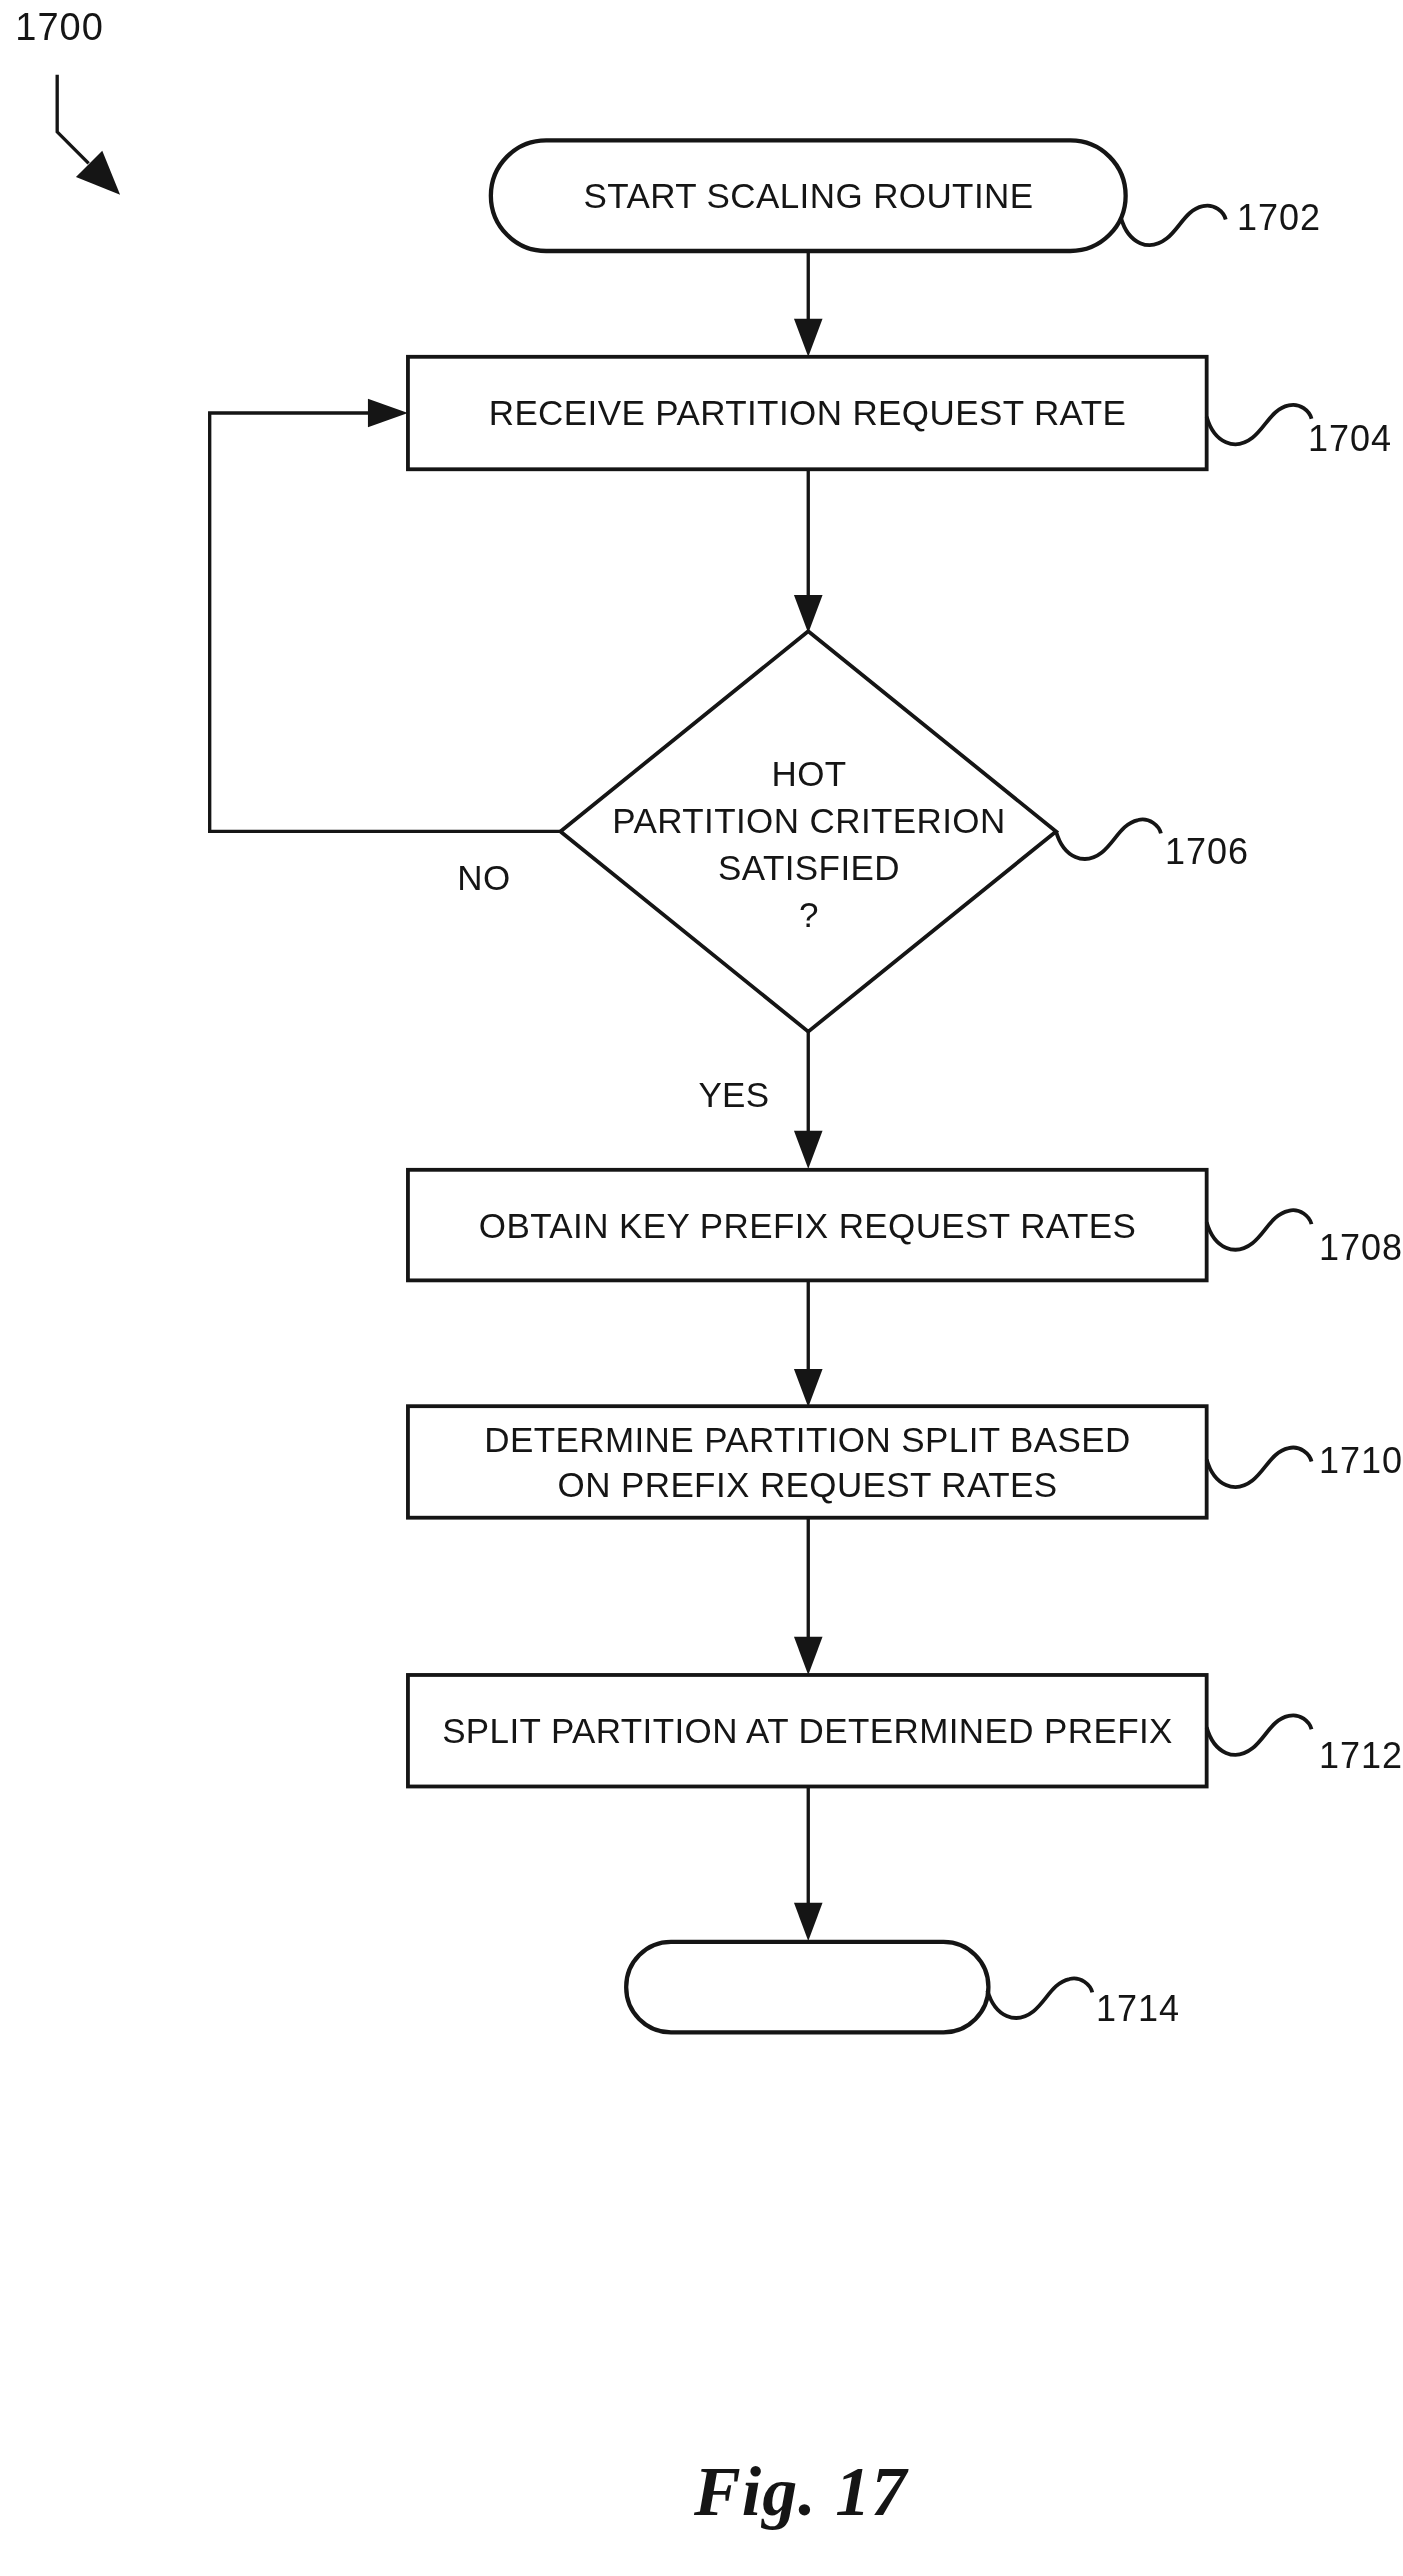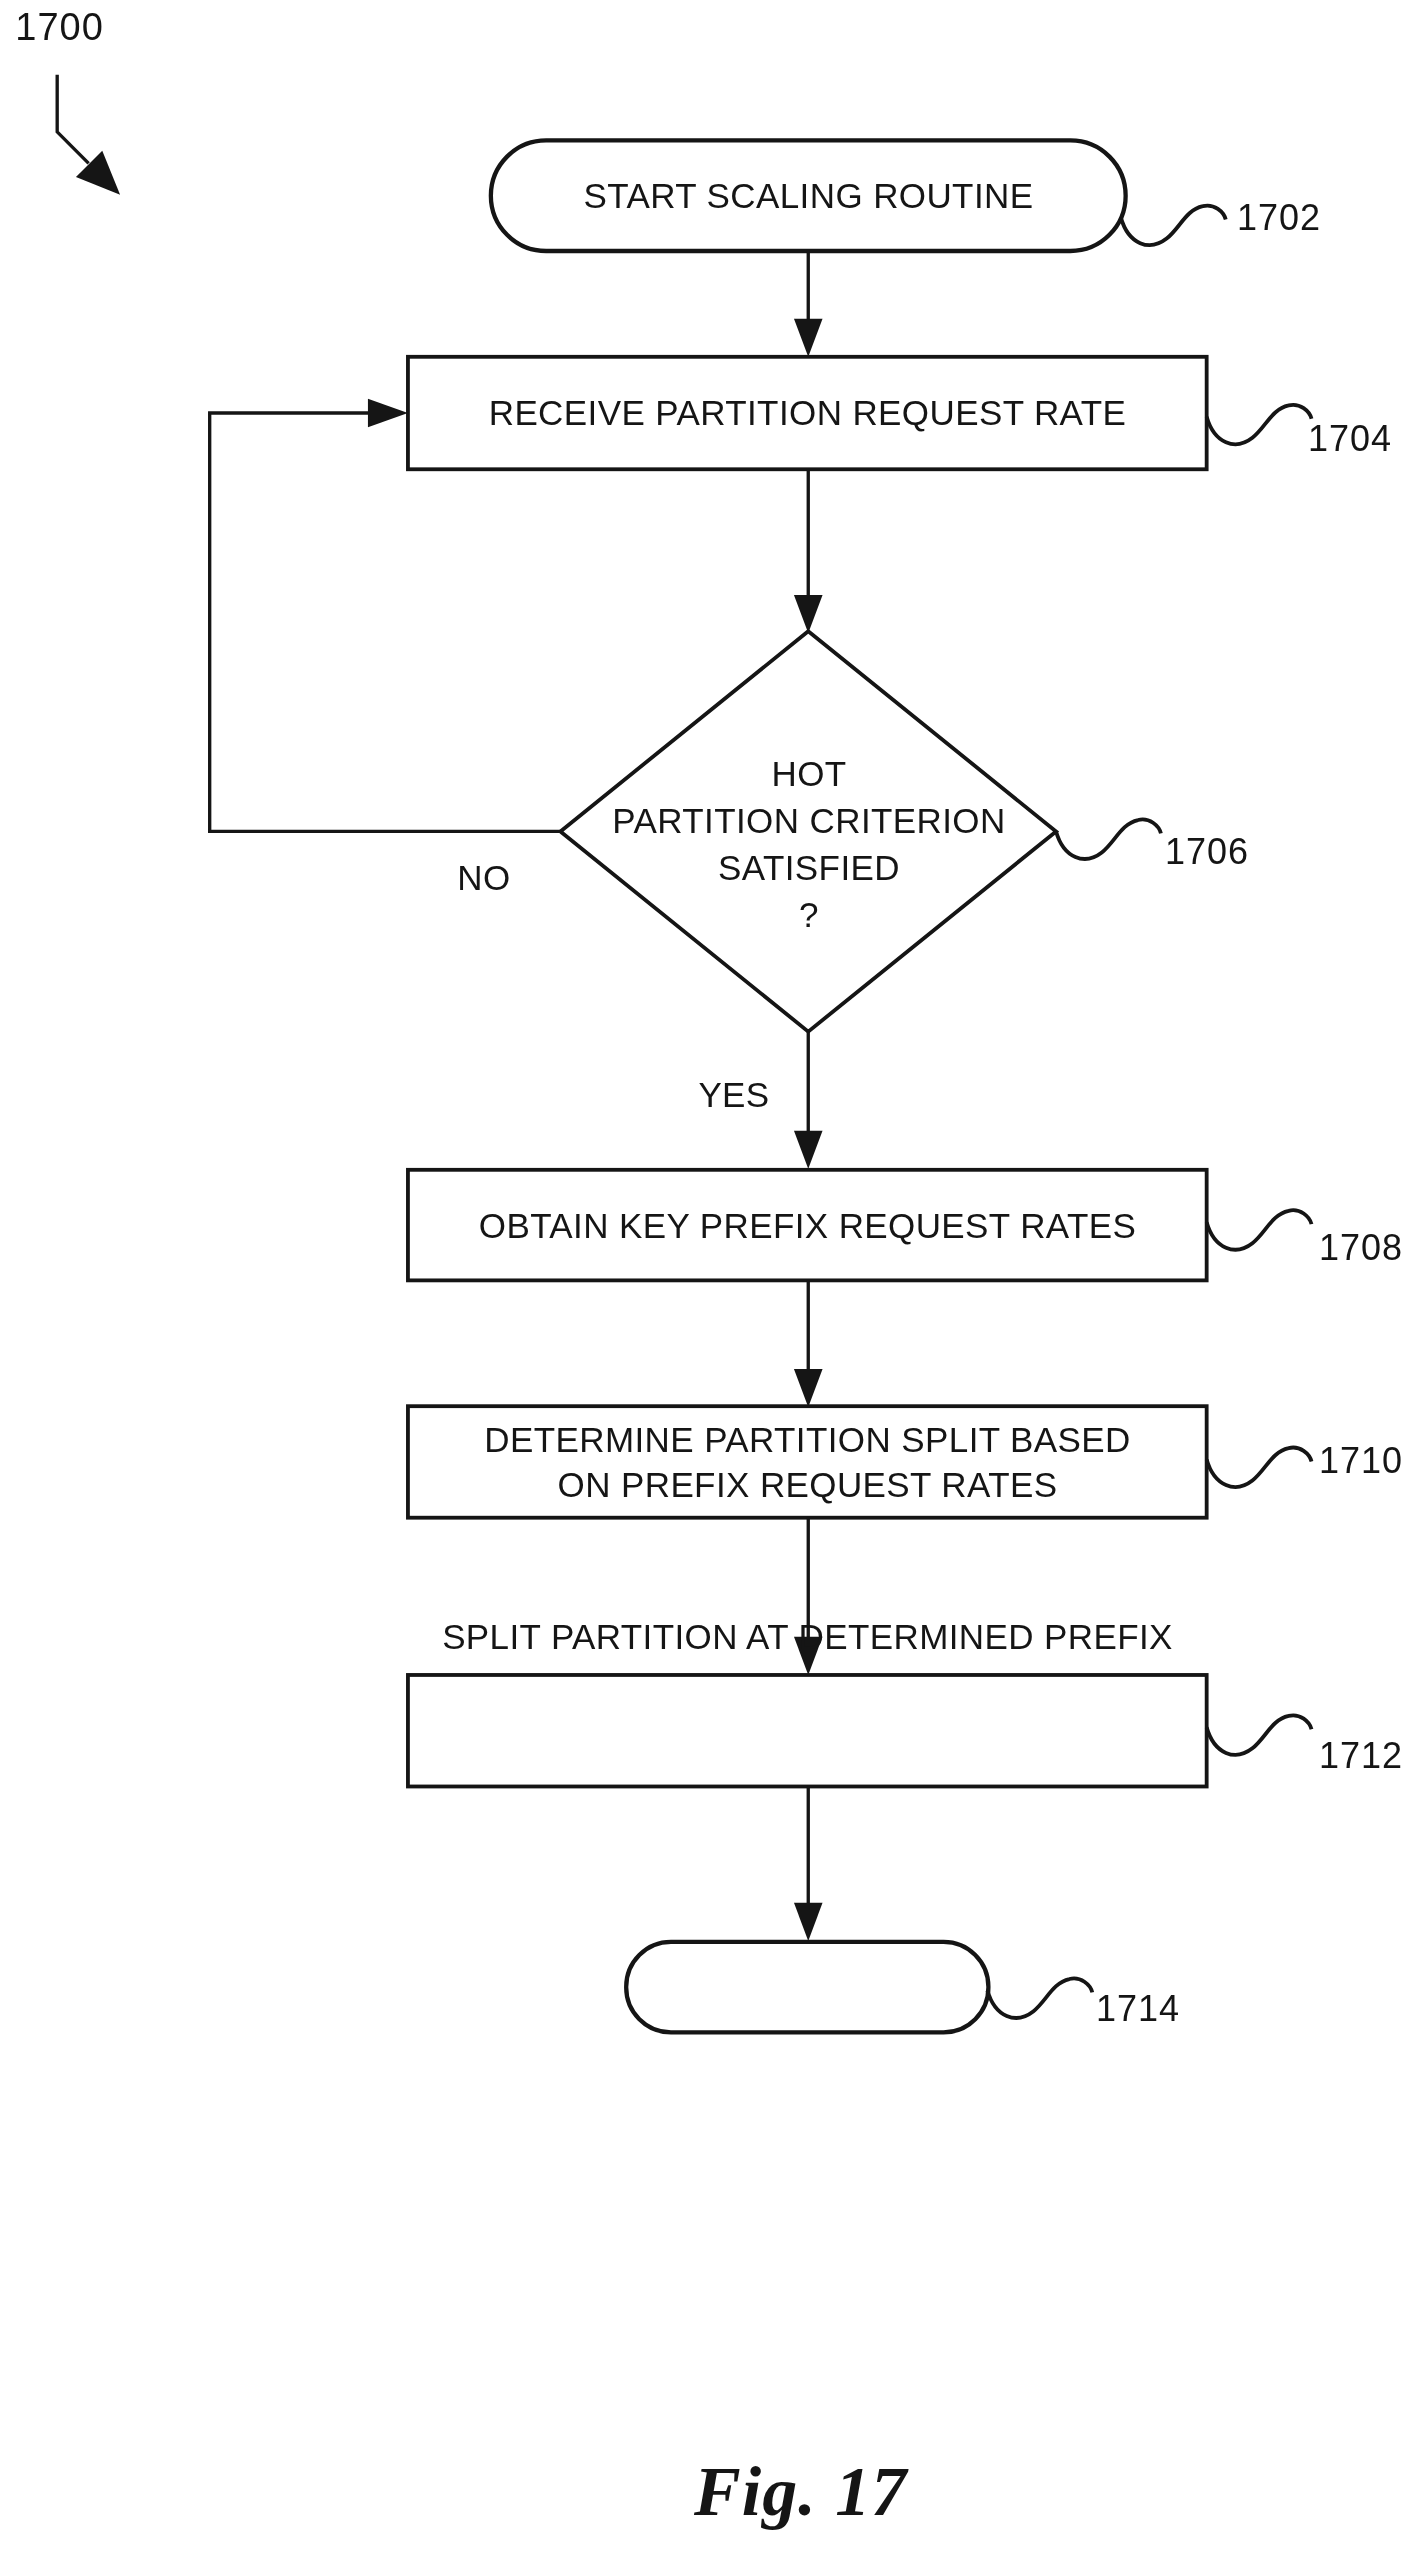--- a/index.html
+++ b/index.html
@@ -132,21 +132,21 @@
 
   <div class="lbl" style="left:688px; top:1073px; width:92px; height:44px;">YES</div>
 
   <div class="lbl" style="left:408px; top:1170px; width:799px; height:111px;">OBTAIN KEY PREFIX REQUEST RATES</div>
 
   <div class="lbl col two-line" style="left:408px; top:1406px; width:799px; height:112px;">
     <span>DETERMINE PARTITION SPLIT BASED</span>
     <span>ON PREFIX REQUEST RATES</span>
   </div>
 
-  <div class="lbl" style="left:408px; top:1581px; width:799px; height:112px;">SPLIT PARTITION AT DETERMINED PREFIX</div>
+  <div class="lbl" style="left:408px; top:1675px; width:799px; height:112px;">SPLIT PARTITION AT DETERMINED PREFIX</div>
 
 
   <span class="ref" style="left:1237px; top:197px;">1702</span>
   <span class="ref" style="left:1308px; top:418px;">1704</span>
   <span class="ref" style="left:1165px; top:831px;">1706</span>
   <span class="ref" style="left:1319px; top:1227px;">1708</span>
   <span class="ref" style="left:1319px; top:1440px;">1710</span>
   <span class="ref" style="left:1319px; top:1735px;">1712</span>
   <span class="ref" style="left:1096px; top:1988px;">1714</span>
 

